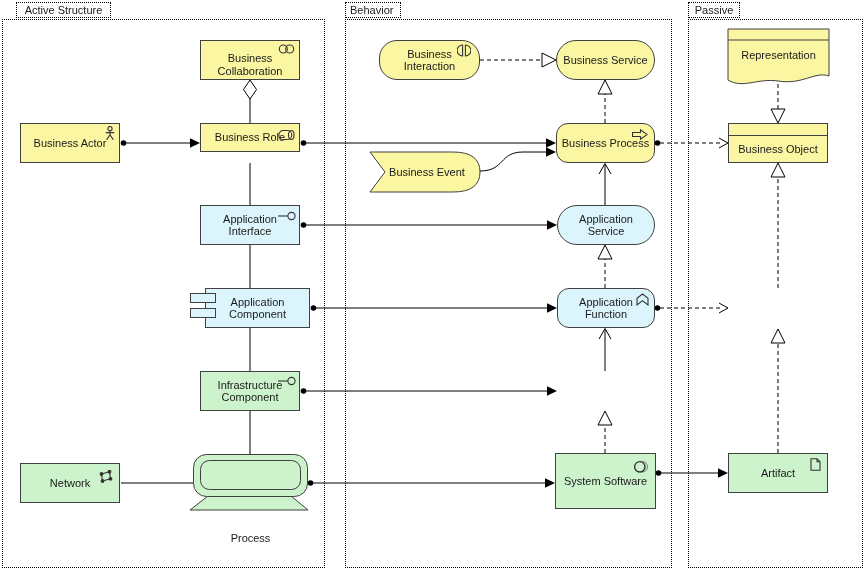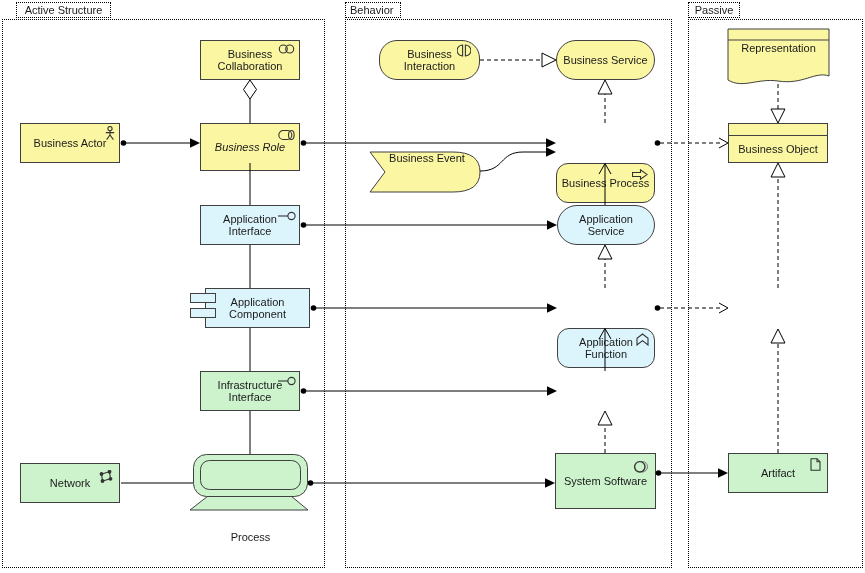--- a/index.html
+++ b/index.html
@@ -7,29 +7,29 @@
     font-family:"Liberation Sans",sans-serif;font-size:11px;color:#1a1a1a;overflow:hidden;}
   .group{position:absolute;border:1px dotted #000;box-sizing:border-box;}
   .group-label{position:absolute;border:1px dotted #000;box-sizing:border-box;background:#fff;
     display:flex;align-items:center;padding:0 4px;white-space:nowrap;}
   .node{position:absolute;border:1px solid var(--border,#404040);box-sizing:border-box;
     display:flex;align-items:center;justify-content:center;text-align:center;
     line-height:12.5px;padding:2px 4px;}
   .biz{background:var(--business,#fbf6a2);}
   .app{background:var(--application,#dcf5fd);}
   .tech{background:var(--technology,#ccf3cc);}
-  .r12{border-radius:12px;margin-top:40px;}.r18{border-radius:18px;}.r20{border-radius:20px;}
+  .r12{border-radius:12px;}.r18{border-radius:18px;}.r20{border-radius:20px;}
   .icon{position:absolute;top:3px;right:4px;line-height:0;}
   .obj{padding:0;flex-direction:column;align-items:stretch;justify-content:flex-start;}
   .band{height:11px;border-bottom:1px solid var(--border,#404040);}
   .obj-body{flex:1;display:flex;align-items:center;justify-content:center;}
   .tab{position:absolute;width:26px;height:10px;border:1px solid var(--border,#404040);
     background:var(--application,#dcf5fd);box-sizing:border-box;left:-16px;}
   .shape-svg{position:absolute;overflow:visible;}
-  .shape-label{position:absolute;display:flex;justify-content:center;
+  .shape-label{position:absolute;display:flex;align-items:center;justify-content:center;
     text-align:center;line-height:12.5px;}
   .rel-layer{position:absolute;left:0;top:0;pointer-events:none;overflow:visible;}
   .ln{stroke:#000;stroke-width:1;fill:none;}
   .dash{stroke-dasharray:4 3;}
   .head{fill:#000;stroke:none;}
   .hollow{fill:#fff;stroke:#000;stroke-width:1;}
   .ball{fill:#000;stroke:none;}
   .ic{stroke:#333;fill:none;stroke-width:1.1;}
   .icf{fill:#333;stroke:none;}
 </style>
@@ -70,37 +70,37 @@
 
   <svg class="shape-svg" style="left:188px;top:452px;" width="122" height="60" viewBox="0 0 122 60">
     <path d="M20,44 L2,58 H120 L103,44 Z" style="fill:var(--technology,#ccf3cc);stroke:var(--border,#404040);stroke-width:1"></path>
     <rect x="5.5" y="2.5" width="114" height="42" rx="13" style="fill:var(--technology,#ccf3cc);stroke:var(--border,#404040);stroke-width:1"></rect>
     <rect x="12.5" y="8.5" width="100" height="29" rx="9" style="fill:var(--technology,#ccf3cc);stroke:var(--border,#404040);stroke-width:1"></rect>
   </svg>
   <div class="shape-label" style="left:193px;top:531px;width:115px;height:14px;">
     <span>Process</span>
   </div>
 
-  <div class="node biz" style="left:200px;top:40px;width:100px;height:40px;">
+  <div class="node biz" style="left:200px;top:40px;width:100px;height:40px;align-items:flex-end;">
     <span>Business Collaboration</span>
     <svg class="icon" width="17" height="10" viewBox="0 0 17 10">
       <circle class="ic" cx="5.3" cy="5" r="4"></circle>
         <circle class="ic" cx="11.7" cy="5" r="4"></circle>
     </svg>
   </div>
 
   <div class="node biz" style="left:20px;top:123px;width:100px;height:40px;">
     <span>Business Actor</span>
     <svg class="icon" style="top:2px;right:3px;" width="12" height="15" viewBox="0 0 12 15">
       <circle class="ic" cx="6" cy="2.6" r="2.1"></circle>
       <path class="ic" d="M6,4.7 V9 M1.8,6.6 H10.2 M6,9 L2.6,13.6 M6,9 L9.4,13.6"></path>
     </svg>
   </div>
 
-  <div class="node biz" style="left:200px;top:123px;width:100px;height:48px;font-style:italic;">
+  <div class="node biz" style="left:200px;top:123px;width:100px;height:29px;">
     <span>Business Role</span>
     <svg class="icon" style="top:5px;" width="17" height="12" viewBox="0 0 17 12">
       <rect class="ic" x="0.8" y="1.5" width="13" height="9" rx="4.5"></rect>
       <ellipse class="ic" cx="13.3" cy="6" rx="2.8" ry="4.5"></ellipse>
     </svg>
   </div>
 
   <div class="node app" style="left:200px;top:205px;width:100px;height:40px;">
     <span>Application Interface</span>
     <svg class="icon" style="top:5px;right:3px;" width="18" height="10" viewBox="0 0 18 10">
@@ -109,21 +109,21 @@
     </svg>
   </div>
 
   <div class="node app" style="left:205px;top:288px;width:105px;height:40px;">
     <span>Application Component</span>
     <div class="tab" style="top:4px;"></div>
     <div class="tab" style="top:19px;"></div>
   </div>
 
   <div class="node tech" style="left:200px;top:371px;width:100px;height:40px;">
-    <span>Infrastructure Interface</span>
+    <span>Infrastructure Component</span>
     <svg class="icon" style="top:4px;right:3px;" width="18" height="10" viewBox="0 0 18 10">
       <line class="ic" x1="0" y1="5" x2="10" y2="5"></line>
         <circle class="ic" cx="13.5" cy="5" r="3.6"></circle>
     </svg>
   </div>
 
   <div class="node tech" style="left:20px;top:463px;width:100px;height:40px;align-items:center;">
     <span>Network</span>
     <svg class="icon" style="top:6px;right:6px;" width="14" height="13" viewBox="0 0 14 13">
       <path class="ic" d="M2.5,4 L10.5,1.8 M3.5,11 L11.5,8.8 M2.5,4 L3.5,11 M10.5,1.8 L11.5,8.8"></path>

